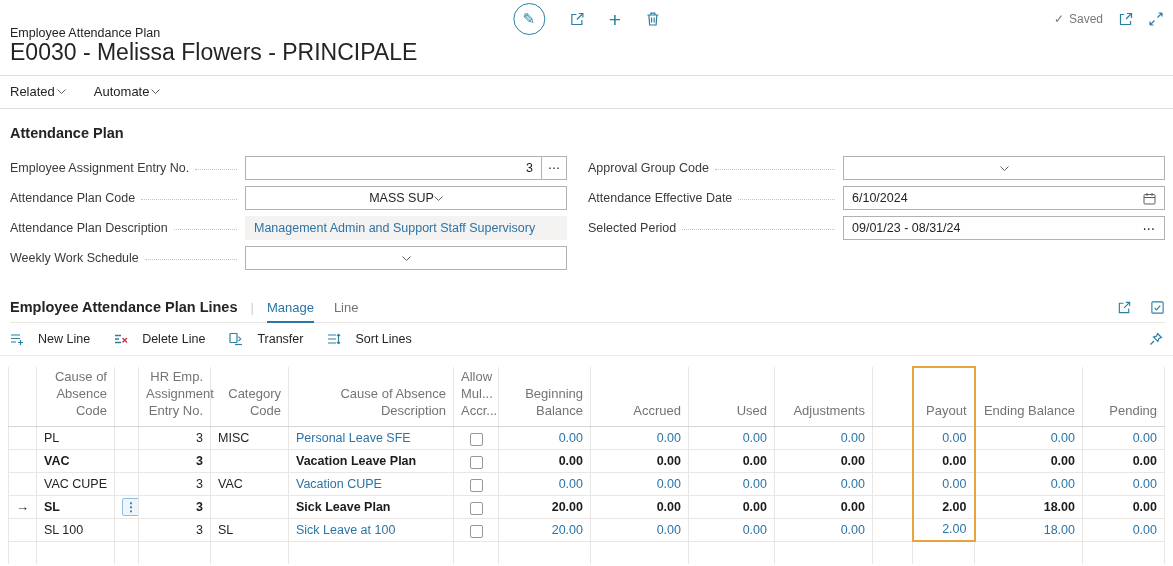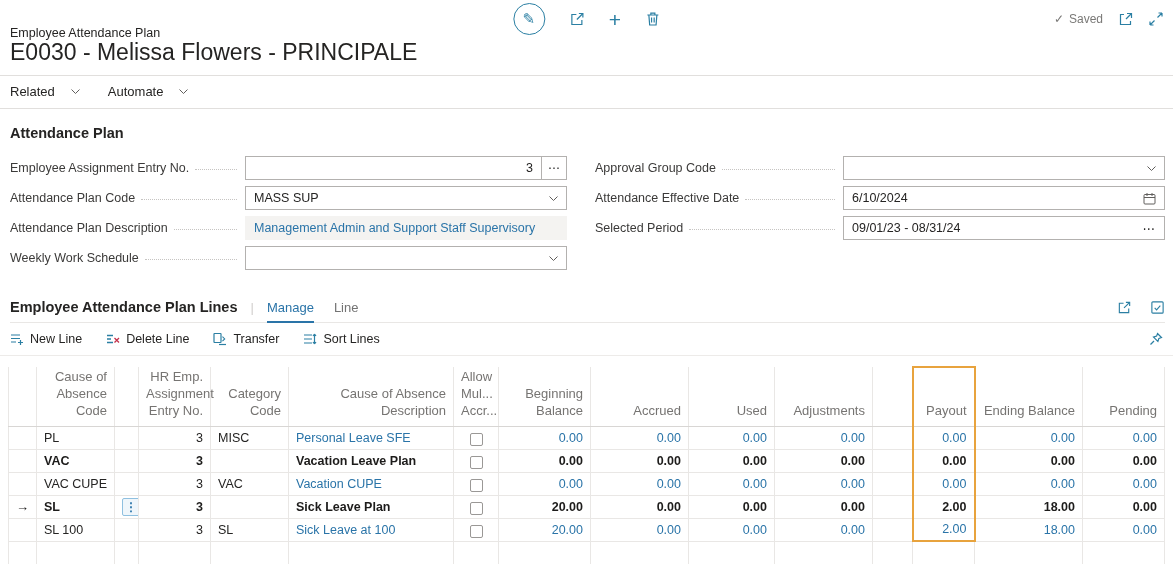--- a/index.html
+++ b/index.html
@@ -27,50 +27,50 @@
   .edit-circle{width:32px;height:32px;border:1px solid var(--icon);border-radius:50%;font-size:15px;}
   .plus-glyph{font-size:21px;font-weight:300;line-height:1;}
   .right-status{position:absolute;right:10px;top:12px;display:flex;align-items:center;gap:16px;color:#7a7977;font-size:12px;}
   .saved{display:flex;align-items:center;gap:5px;}
   .check-glyph{font-size:12px;color:#7a7977;}
 
   
   .page-title{margin:1px 0 9px 10px;font-size:23px;font-weight:400;color:#252423;}
   .divider{height:1px;background:#e1dfdd;}
   .menubar{display:flex;align-items:center;gap:28px;padding:8px 10px 9px;border-bottom:1px solid #e1dfdd;font-size:13px;}
-  .menu-item{display:flex;align-items:center;gap:16px;cursor:pointer;}
+  .menu-item{display:flex;align-items:center;gap:2px;cursor:pointer;}
 
   
   .section-title{margin:16px 0 12px 10px;font-size:14.5px;font-weight:700;color:#252423;}
-  .form-grid{display:grid;grid-template-columns:557px 1fr;column-gap:28px;padding:0 8px 0 10px;}
+  .form-grid{display:grid;grid-template-columns:557px 1fr;column-gap:21px;padding:0 8px 0 10px;}
   .field{display:flex;align-items:center;height:30px;}
   .field-label{font-size:12.5px;color:var(--label);white-space:nowrap;}
   .leader{flex:1;margin:3px 8px 0 6px;border-bottom:1px dotted #c6c4c2;align-self:center;height:0;}
   .control{width:322px;flex:none;display:flex;align-items:stretch;}
   .box{border:1px solid var(--fieldborder);height:24px;display:flex;align-items:center;padding:0 8px;font-size:12.5px;flex:1;background:#fff;min-width:0;}
   .box.num{justify-content:flex-end;}
-  .combo{justify-content:space-between;cursor:pointer;}
+  .combo{justify-content:center;cursor:pointer;}
   .combo .val{overflow:hidden;white-space:nowrap;}
   .assist{width:26px;height:24px;border:1px solid var(--fieldborder);margin-left:-1px;background:#fff;display:flex;align-items:center;justify-content:center;font-size:12px;color:#252423;cursor:pointer;flex:none;}
   .readonly{background:#f4f3f1;border-color:#f4f3f1;color:var(--link);}
   .split{justify-content:space-between;}
   .inline-ellipsis{color:#252423;letter-spacing:1px;cursor:pointer;}
 
   
   .lines-head{display:flex;align-items:flex-end;margin:26px 8px 0 10px;padding-bottom:7px;border-bottom:1px solid #e9e7e5;position:relative;}
   .lines-title{font-size:14.5px;font-weight:700;}
   .tab-sep{margin:0 13px;color:#d0cecc;font-weight:300;}
   .tab{font-size:13px;margin-right:20px;cursor:pointer;position:relative;color:#737373;}
   .tab.active{color:var(--link);}
   .tab.active::after{content:"";position:absolute;left:0;right:0;bottom:-8px;height:2px;background:var(--link);}
   .lines-head .spacer{flex:1;}
   .head-icons{display:flex;align-items:center;gap:18px;}
 
   .toolbar{display:flex;align-items:center;gap:24px;padding:9px 10px;border-bottom:1px solid #edebe9;font-size:12.5px;}
-  .tb-item{display:flex;align-items:center;gap:6px;cursor:pointer;color:#252423;}
+  .tb-item{display:flex;align-items:center;gap:14px;cursor:pointer;color:#252423;}
   .toolbar .spacer{flex:1;}
 
   
   .table-wrap{margin:10px 8px 0 8px;}
   table.grid{width:100%;border-collapse:collapse;table-layout:fixed;}
   .grid th{font-weight:400;font-size:13px;color:#767472;vertical-align:bottom;padding:2px 7px 6px;white-space:pre-line;line-height:1.3;border-right:1px solid var(--grid);border-bottom:1px solid #d8d6d4;cursor:pointer;text-align:right;}
   .grid td{font-size:12.5px;height:23px;padding:0 7px;border-right:1px solid var(--grid);border-top:1px solid var(--grid);overflow:hidden;white-space:nowrap;}
   .grid th:first-child,.grid td:first-child{border-left:1px solid var(--grid);}
   .grid tbody tr:first-child td{border-top:none;margin-left:7px;}
   .r{text-align:right;}

